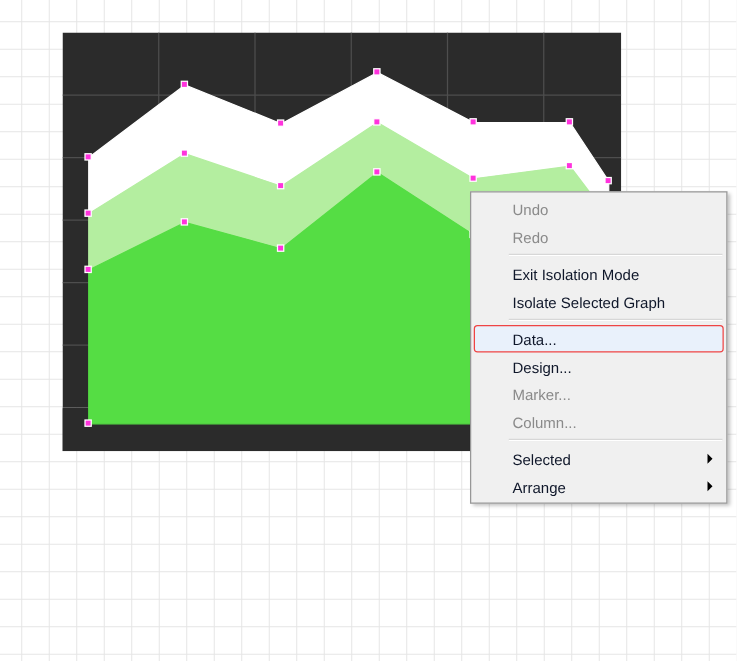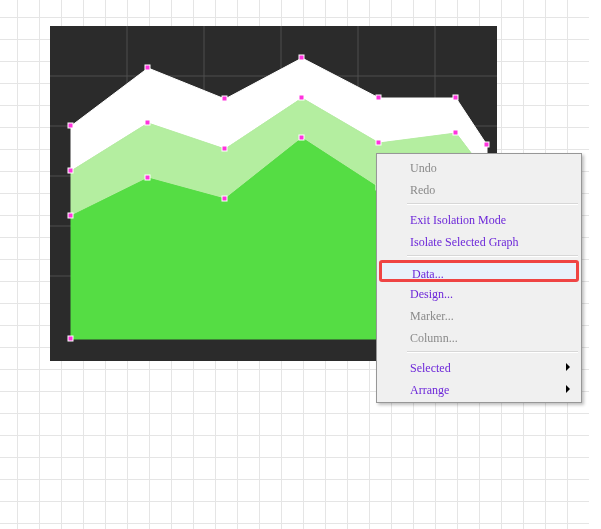--- a/index.html
+++ b/index.html
@@ -15,21 +15,20 @@
   .canvas {
     position: relative;
     width: 589px;
     height: 529px;
     background-color: #fff;
     background-image:
       linear-gradient(to right, #e5e5e5 1px, transparent 1px),
       linear-gradient(to bottom, #e5e5e5 1px, transparent 1px);
     background-size: 22px 22px;
     background-position: -5px -5px;
-    font-family: Liberation Serif, serif;
   }
   .chart {
     position: absolute;
     left: 50px;
     top: 26px;
     width: 447px;
     height: 335px;
   }
   .context-menu {
     position: absolute;
@@ -40,32 +39,32 @@
     border: 1px solid #979797;
     box-shadow: 2px 2px 3px rgba(0,0,0,0.25);
     padding: 2px;
     box-sizing: border-box;
   }
   .menu-item {
     position: relative;
     height: 22px;
     line-height: 22px;
     padding: 0 20px 0 30px;
-    color: #6d28d9;
+    color: #0f172a;
     white-space: nowrap;
     border: 1px solid transparent;
     border-radius: 3px;
     box-sizing: border-box;
   }
   .menu-item.disabled {
     color: #8a8a8a;
   }
   .menu-item.hover {
     background: #e9f1fb;
-    border: 3px solid #ef4444;
+    border: 1px solid #ef4444;
   }
   .menu-sep {
     height: 1px;
     margin: 3px 1px 3px 28px;
     background: #d7d7d7;
     border-bottom: 1px solid #ffffff;
   }
   .submenu-arrow {
     position: absolute;
     right: 8px;

